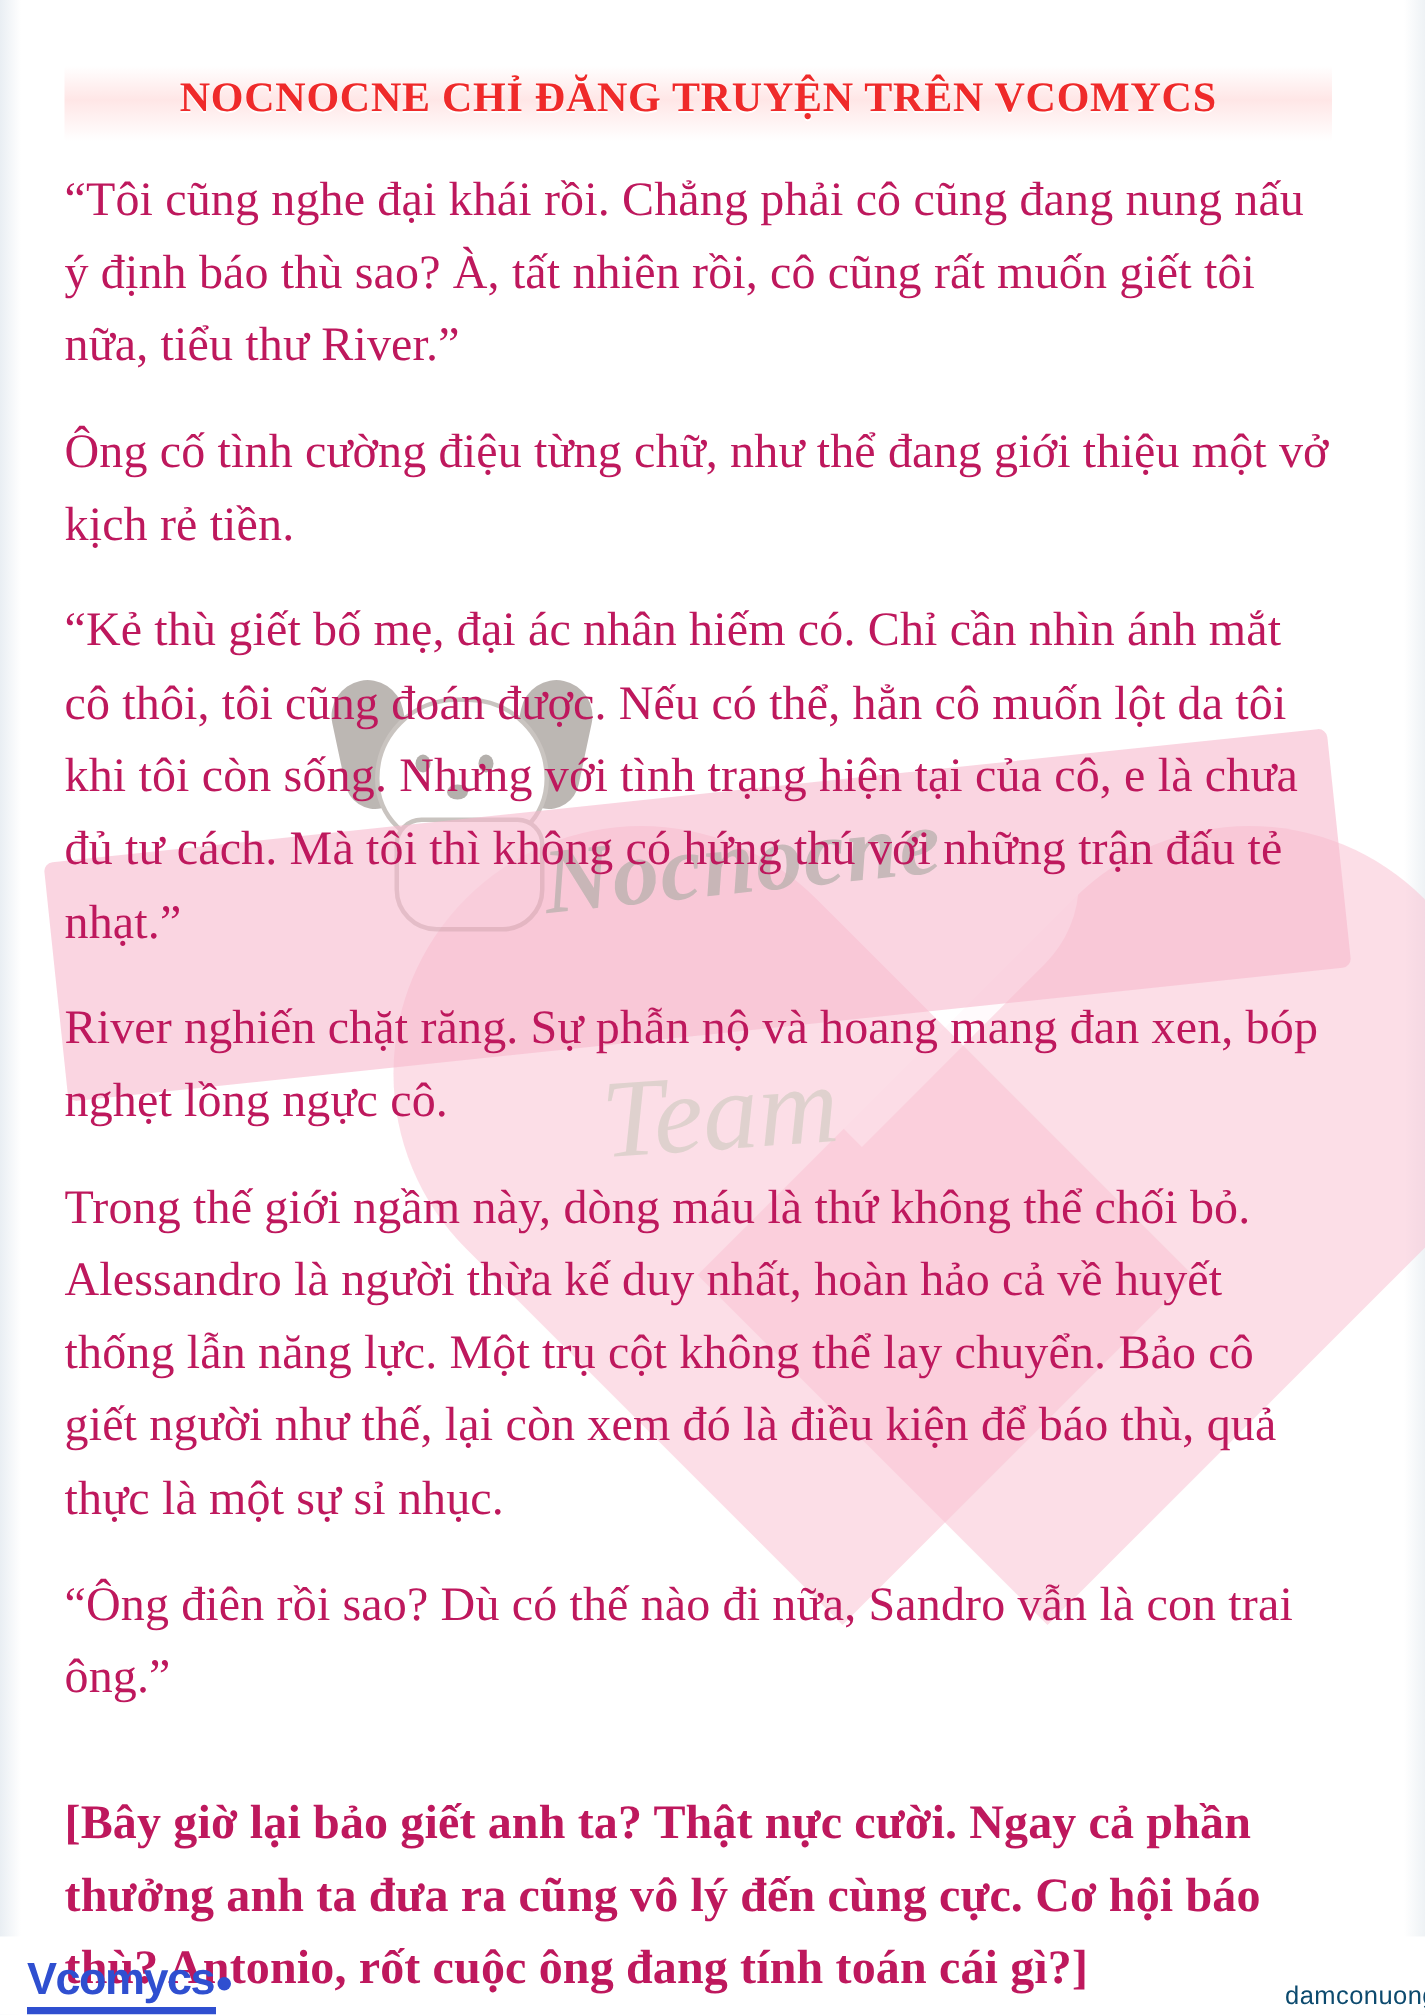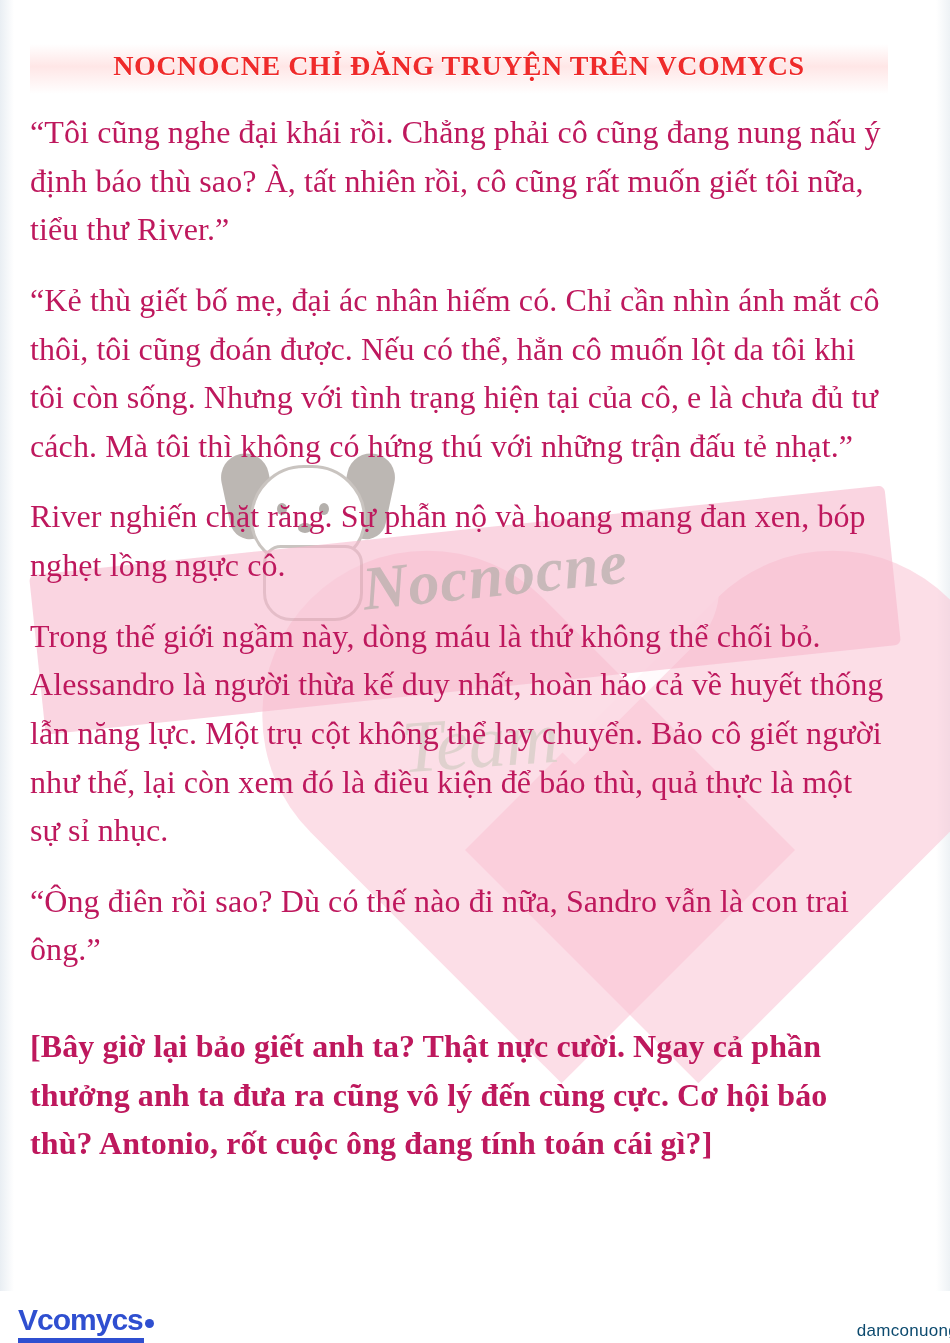--- a/index.html
+++ b/index.html
@@ -191,21 +191,21 @@
     left: 83px; top: 78px;
     width: 14px; height: 10px;
     background: #5b5149;
     border-radius: 50%;
   }
 
   
   .content {
     position: relative;
     z-index: 3;
-    padding: 44px 62px 0 30px;
+    padding: 44px 62px 0 43px;
   }
   .banner {
     text-align: center;
     font-family: "Liberation Serif", serif;
     font-weight: bold;
     font-size: 28px;
     color: #ef2a2a;
     letter-spacing: .5px;
     background: linear-gradient(to bottom, rgba(255,235,235,0) 0%, rgba(255,226,226,.85) 45%, rgba(255,255,255,0) 100%);
     padding: 6px 0 12px 0;
@@ -293,20 +293,21 @@
     <div class="wm-ribbon"></div>
     <div class="wm-ribbon-text">Nocnocne</div>
     <div class="wm-team-text">Team</div>
   </div>
 
   <div class="content">
 
     <div class="banner">NOCNOCNE CHỈ ĐĂNG TRUYỆN TRÊN VCOMYCS</div>
 
     <p class="para">“Tôi cũng nghe đại khái rồi. Chẳng phải cô cũng đang nung nấu ý định báo thù sao? À, tất nhiên rồi, cô cũng rất muốn giết tôi nữa, tiểu thư River.”</p>
+    <p class="para">Ông cố tình cường điệu từng chữ, như thể đang giới thiệu một vở kịch rẻ tiền.</p>
     <p class="para">“Kẻ thù giết bố mẹ, đại ác nhân hiếm có. Chỉ cần nhìn ánh mắt cô thôi, tôi cũng đoán được. Nếu có thể, hẳn cô muốn lột da tôi khi tôi còn sống. Nhưng với tình trạng hiện tại của cô, e là chưa đủ tư cách. Mà tôi thì không có hứng thú với những trận đấu tẻ nhạt.”</p>
     <p class="para">River nghiến chặt răng. Sự phẫn nộ và hoang mang đan xen, bóp nghẹt lồng ngực cô.</p>
     <p class="para">Trong thế giới ngầm này, dòng máu là thứ không thể chối bỏ. Alessandro là người thừa kế duy nhất, hoàn hảo cả về huyết thống lẫn năng lực. Một trụ cột không thể lay chuyển. Bảo cô giết người như thế, lại còn xem đó là điều kiện để báo thù, quả thực là một sự sỉ nhục.</p>
     <p class="para">“Ông điên rồi sao? Dù có thế nào đi nữa, Sandro vẫn là con trai ông.”</p>
     <p class="para thought">[Bây giờ lại bảo giết anh ta? Thật nực cười. Ngay cả phần thưởng anh ta đưa ra cũng vô lý đến cùng cực. Cơ hội báo thù? Antonio, rốt cuộc ông đang tính toán cái gì?]</p>
 
   </div>
 
   <div class="page-bottom-band"></div>
 

